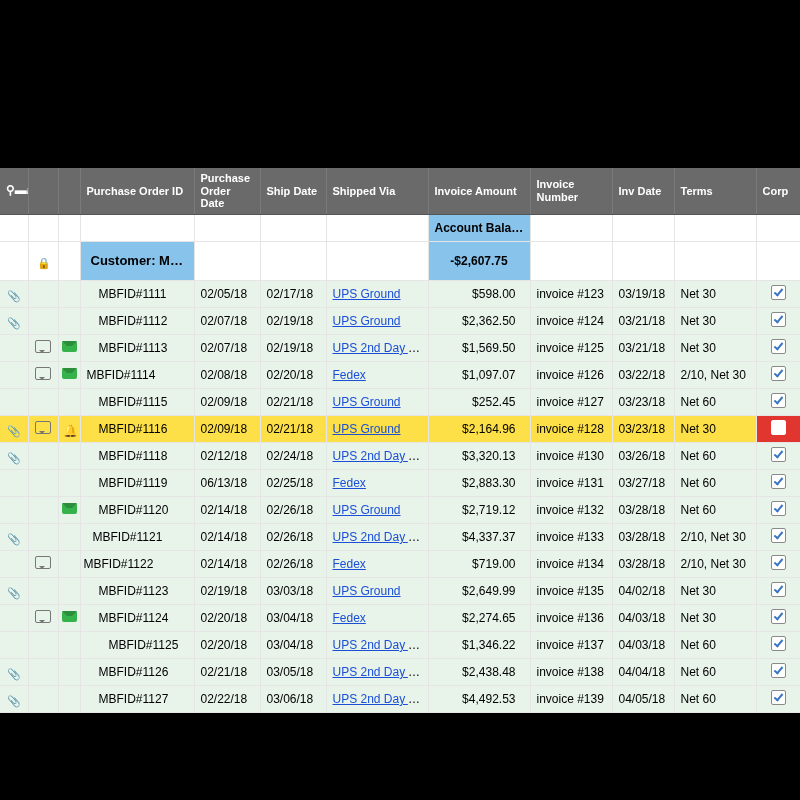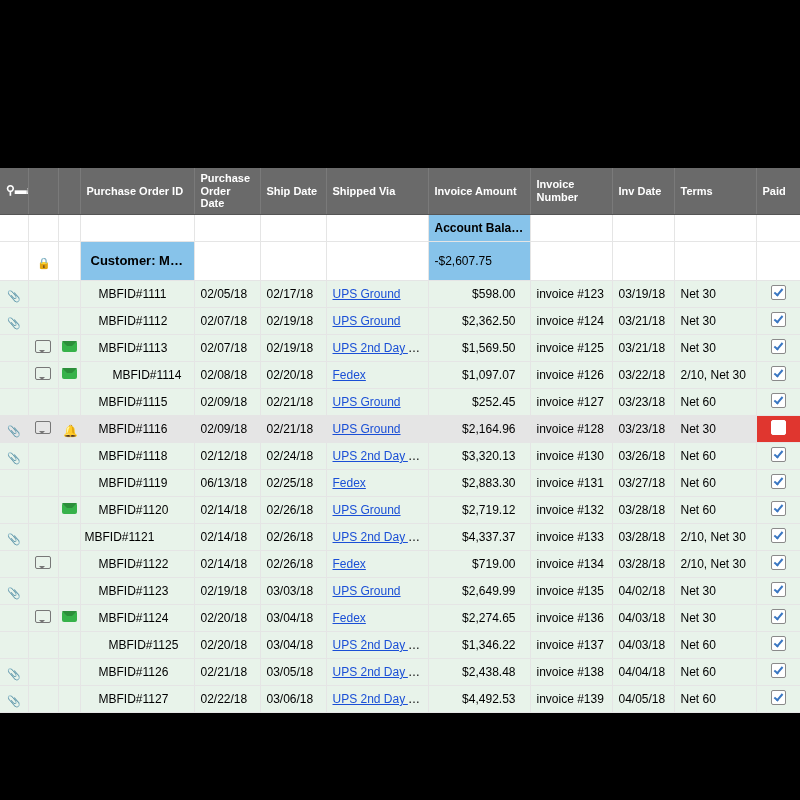--- a/index.html
+++ b/index.html
@@ -4,23 +4,23 @@
 <style>
   html, body { margin:0; padding:0; font-family: Arial, Helvetica, sans-serif; font-size:12px; background:#000; }
   .stage { width:800px; height:800px; background:#000; position:relative; }
   .panel { position:absolute; left:0; right:0; top:168px; background:#fff; }
   table { border-collapse:collapse; width:100%; table-layout:fixed; }
   th, td { padding:4px 6px; border-right:1px solid #e5e5e5; border-bottom:1px solid #e5e5e5; overflow:hidden; white-space:nowrap; text-overflow:ellipsis; vertical-align:middle; height:18px; }
   thead th { background:#6a6a6a; color:#fff; font-weight:bold; font-size:11px; text-align:left; height:34px; border-right:1px solid #7a7a7a; border-bottom:1px solid #555; white-space:normal; line-height:1.15; }
   thead th.center { text-align:center; }
   tbody tr td { background:#fff; }
   tbody tr.green td { background:#e8f3ea; }
-  tbody tr.sel td { background:#e5e5e5; }
+  tbody tr.sel td { background:#fde047; }
   .balance-hdr { background:#87c3ea !important; color:#000; font-weight:bold; text-align:center;margin-left:16px; }
-  .balance-val { background:#87c3ea !important; color:#000; font-weight:normal; }
+  .balance-val { background:#87c3ea !important; color:#000; text-align:center; font-weight:bold; }
   .customer   { background:#87c3ea !important; color:#000; font-weight:bold; padding-left:10px; font-size:13px; }
   tr.group td { background:#6a6a6a !important; color:#fff; font-weight:bold; border-bottom:1px solid #6a6a6a; }
   .expand { display:inline-block; width:11px; height:11px; background:#fff; color:#000; font-size:11px; line-height:10px; text-align:center; margin-right:5px; font-weight:bold; }
   a.ship { color:#1a4fd6; text-decoration:underline; }
   .amt { text-align:right; padding-right:14px; }
   .chk { display:inline-block; width:13px; height:13px; border:1px solid #8a8a8a; border-radius:2px; background:#fff; position:relative; }
   .chk.checked::after { content:""; position:absolute; left:2px; top:3px; width:7px; height:3px; border-left:2px solid #3a77c2; border-bottom:2px solid #3a77c2; transform:rotate(-50deg); }
   .paidcell { text-align:center; }
   .paidcell.red { background:#e0362f !important; }
   .paidcell.red .chk { border-color:#fff; }
@@ -68,21 +68,21 @@
           <th></th>
           <th></th>
           <th>Purchase Order ID</th>
           <th>Purchase Order Date</th>
           <th>Ship Date</th>
           <th>Shipped Via</th>
           <th>Invoice Amount</th>
           <th>Invoice Number</th>
           <th>Inv Date</th>
           <th>Terms</th>
-          <th>Paid</th>
+          <th>Corp</th>
         </tr>
       </thead>
       <tbody id="tbody">
           <tr>
             <td></td>
             <td></td>
             <td></td>
             <td></td>
             <td></td>
             <td></td>
@@ -146,21 +146,21 @@
             <td class="amt">$1,569.50</td>
             <td>invoice #125</td>
             <td>03/21/18</td>
             <td>Net 30</td>
             <td class="paidcell"><span class="chk checked"></span></td>
           </tr>
           <tr class="green">
             <td class="col-ic"></td>
             <td class="col-ic"><span class="chat"></span></td>
             <td class="col-ic"><span class="env"></span></td>
-            <td style="padding-left:32px">MBFID#1114</td>
+            <td style="padding-left:6px">MBFID#1114</td>
             <td>02/08/18</td>
             <td>02/20/18</td>
             <td><a class="ship" href="#">Fedex</a></td>
             <td class="amt">$1,097.07</td>
             <td>invoice #126</td>
             <td>03/22/18</td>
             <td>2/10, Net 30</td>
             <td class="paidcell"><span class="chk checked"></span></td>
           </tr>
           <tr class="green">
@@ -230,35 +230,35 @@
             <td class="amt">$2,719.12</td>
             <td>invoice #132</td>
             <td>03/28/18</td>
             <td>Net 60</td>
             <td class="paidcell"><span class="chk checked"></span></td>
           </tr>
           <tr class="green">
             <td class="col-ic"><span class="ic clip"></span></td>
             <td class="col-ic"></td>
             <td class="col-ic"></td>
-            <td style="padding-left:4px">MBFID#1121</td>
+            <td style="padding-left:12px">MBFID#1121</td>
             <td>02/14/18</td>
             <td>02/26/18</td>
             <td><a class="ship" href="#">UPS 2nd Day Air</a></td>
             <td class="amt">$4,337.37</td>
             <td>invoice #133</td>
             <td>03/28/18</td>
             <td>2/10, Net 30</td>
             <td class="paidcell"><span class="chk checked"></span></td>
           </tr>
           <tr class="green">
             <td class="col-ic"></td>
             <td class="col-ic"><span class="chat"></span></td>
             <td class="col-ic"></td>
-            <td style="padding-left:18px">MBFID#1122</td>
+            <td style="padding-left:3px">MBFID#1122</td>
             <td>02/14/18</td>
             <td>02/26/18</td>
             <td><a class="ship" href="#">Fedex</a></td>
             <td class="amt">$719.00</td>
             <td>invoice #134</td>
             <td>03/28/18</td>
             <td>2/10, Net 30</td>
             <td class="paidcell"><span class="chk checked"></span></td>
           </tr>
           <tr class="green">

